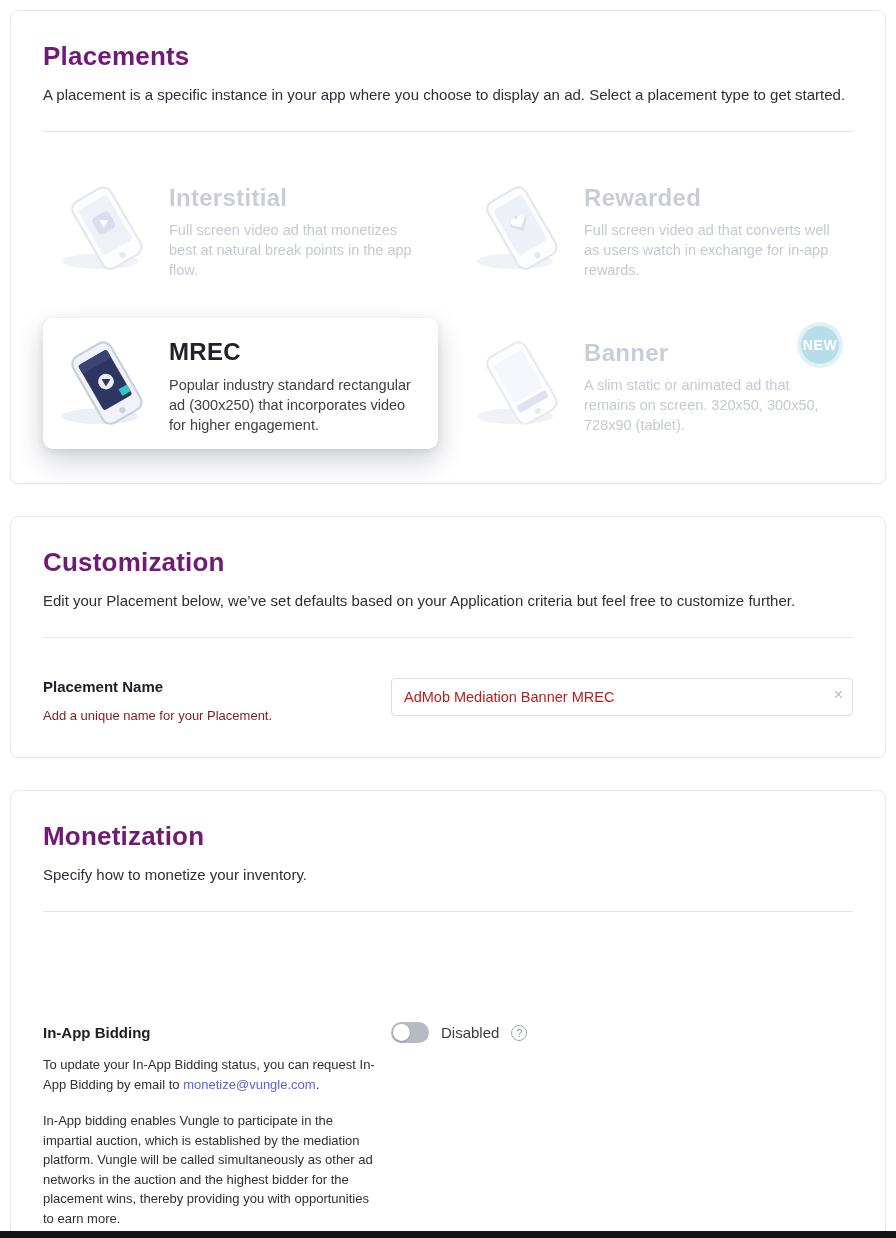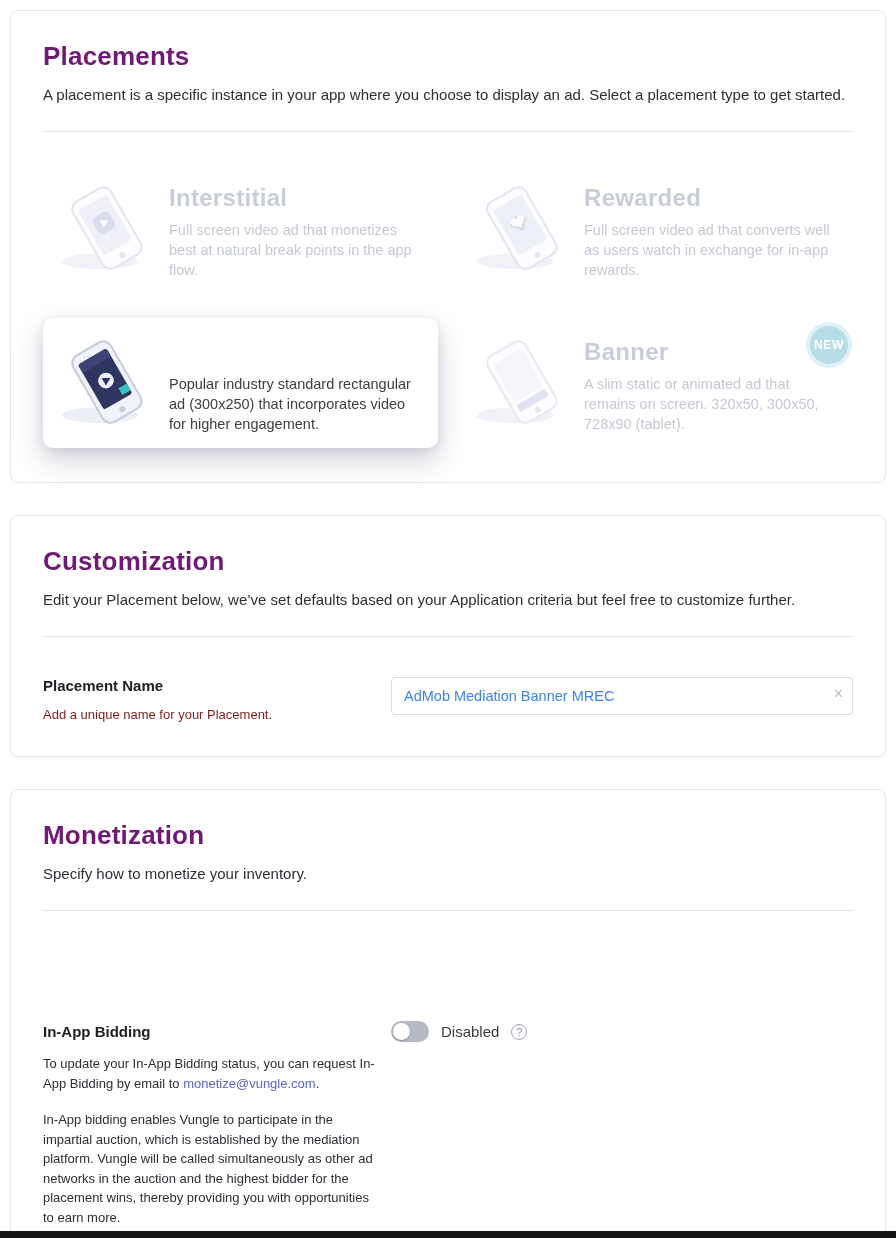--- a/index.html
+++ b/index.html
@@ -32,36 +32,36 @@
   .tile-title { font-size: 24px; font-weight: 700; letter-spacing:.3px; color:#c9cdd9; margin: 6px 0 8px 0; }
   .tile-desc { font-size: 14.5px; line-height: 1.38; color:#c5c9d4; }
   .tile.selected {
     background:#fff;
     box-shadow: 0 12px 28px rgba(45,50,85,.22), 0 2px 8px rgba(45,50,85,.10);
   }
   .tile.selected .tile-title { color:#212229; }
   .tile.selected .tile-desc { color:#404040;margin-top:9px; }
 
   .new-badge {
-    position: absolute; top: 8px; right: 5px;
+    position: absolute; top: 8px; right: 14px;
     width: 38px; height: 38px; border-radius: 50%;
-    background:#b7dee8; color:#ffffff; font-size: 12px; font-weight: 700; letter-spacing:.6px;
+    background:#b7dee8; color:#ffffff; font-size: 14px; font-weight: 700; letter-spacing:.6px;
     display: flex; align-items: center; justify-content: center;
     box-shadow: 0 0 0 4px #e0f1f5;
   }
 
   
   .form-row { display: grid; grid-template-columns: 348px 1fr; margin-top: 40px; align-items: flex-start; }
   .field-label { font-size: 15px; font-weight: 700; color:#202127; }
   .field-helper { font-size: 13px; color:#7f1d1d; margin-top: 13px; }
 
   .input-wrap { position: relative; }
   .input-wrap input {
     width: 100%; height: 38px; border: 1px solid #d9dce2; border-radius: 4px;
-    padding: 0 32px 0 12px; font-size: 14.5px; color:#3b82f6;
+    padding: 0 32px 0 12px; font-size: 14.5px; color:#b91c1c;
     font-family: "Liberation Sans", sans-serif; outline: none; background:#fff;
   }
   .clear-x {
     position: absolute; right: 10px; top: 8px; font-size: 16px; color:#b6bac3; cursor: pointer;
   }
 
   
   .form-row.monet { margin-top: 112px; }
   .bid-desc { font-size: 13px; color:#2e2f35; line-height: 1.5; width: 332px; margin-top: 14px; }
   .bid-desc + .bid-desc { margin-top: 17px; }
@@ -144,20 +144,21 @@
               <rect x="42" y="14" width="38" height="60" rx="3" fill="#2e3560"></rect>
               <rect x="42" y="14" width="38" height="11" rx="3" fill="#3b4474"></rect>
               <circle cx="61" cy="46" r="9" fill="#eef0f8"></circle>
               <polygon points="58,41 67,46 58,51" fill="#2e3560"></polygon>
               <rect x="69" y="61" width="11" height="9" fill="#35c4bf"></rect>
               <circle cx="61" cy="84" r="3.5" fill="#c9cede"></circle>
             </g>
           </svg>
         </span>
         <div class="tile-text">
+          <div class="tile-title">MREC</div>
           <div class="tile-desc">Popular industry standard rectangular ad (300x250) that incorporates video for higher engagement.</div>
         </div>
       </div>
 
       <div class="tile">
         <span class="tile-icon">
           <svg width="104" height="92" viewBox="0 0 120 100">
             <ellipse cx="52" cy="86" rx="44" ry="9" fill="#f1f2f7"></ellipse>
             <g transform="rotate(-30 60 50)">
               <rect x="36" y="4" width="50" height="88" rx="10" fill="#fdfdff" stroke="#e8eaf2" stroke-width="2.5"></rect>

